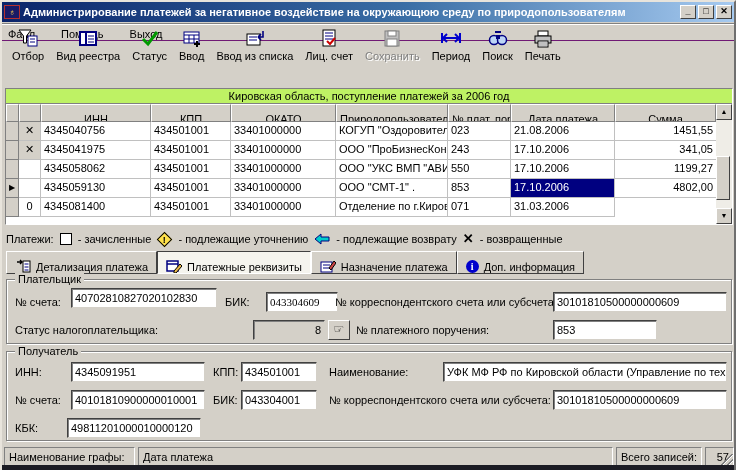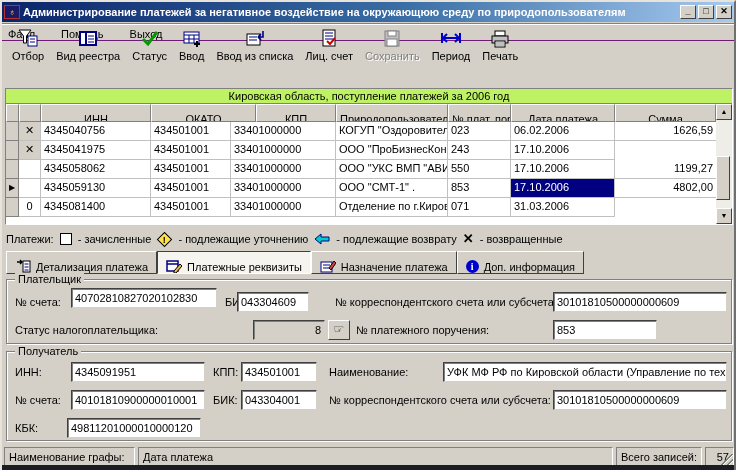--- a/index.html
+++ b/index.html
@@ -188,68 +188,80 @@
             <line x1="4" y1="9" x2="18" y2="9" stroke="#0000cc" stroke-width="2"></line>
             <path d="M7 5 L3 9 L7 13" fill="none" stroke="#0000cc" stroke-width="2"></path>
             <path d="M15 5 L19 9 L15 13" fill="none" stroke="#0000cc" stroke-width="2"></path>
           </svg>
       </span>
       <span class="tlabel">Период</span>
     </div>
     <div class="tbtn">
       <span class="ticon">
         <svg width="20" height="19">
+            <circle cx="6" cy="11" r="4.5" fill="#bcd4f6" stroke="#000080" stroke-width="1.5"></circle>
+            <circle cx="14" cy="11" r="4.5" fill="#bcd4f6" stroke="#000080" stroke-width="1.5"></circle>
+            <rect x="8" y="6" width="4" height="4" fill="#000080"></rect>
+            <line x1="7" y1="3" x2="13" y2="3" stroke="#000080" stroke-width="2"></line>
+          </svg>
+      </span>
+      <span class="tlabel">Поиск</span>
+    </div>
+    <div class="tbtn">
+      <span class="ticon">
+        <svg width="20" height="19">
             <rect x="5" y="2" width="10" height="5" fill="#fff" stroke="#000"></rect>
             <rect x="2" y="7" width="16" height="7" fill="#c0c0c0" stroke="#000"></rect>
             <rect x="5" y="12" width="10" height="6" fill="#fff" stroke="#000"></rect>
             <line x1="6" y1="14" x2="14" y2="14" stroke="#808080"></line>
             <line x1="6" y1="16" x2="14" y2="16" stroke="#808080"></line>
           </svg>
       </span>
       <span class="tlabel">Печать</span>
     </div>
   </div>
 
   <div class="gridpanel">
     <div class="bandbar">Кировская область, поступление платежей за 2006 год</div>
     <div class="gridwrap">
       <div class="gtable">
         <div class="grow ghead">
           <div class="gc c-ind"></div>
           <div class="gc c-mark"></div>
           <div class="gc c-inn">ИНН</div>
+          <div class="gc c-kpp">КПП</div>
           <div class="gc c-okato">ОКАТО</div>
-          <div class="gc c-kpp">КПП</div>
           <div class="gc c-payer">Природопользователь</div>
           <div class="gc c-doc">№ плат. пор.</div>
           <div class="gc c-date">Дата платежа</div>
           <div class="gc c-sum">Сумма</div>
         </div>
 
         <div class="grow">
           <div class="gc c-ind"></div>
           <div class="gc c-mark markgray">✕</div>
           <div class="gc c-inn">4345040756</div>
           <div class="gc c-kpp">434501001</div>
           <div class="gc c-okato">33401000000</div>
           <div class="gc c-payer">КОГУП "Оздоровительный</div>
           <div class="gc c-doc">023</div>
-          <div class="gc c-date">06.02.2006</div>
-          <div class="gc c-sum">1626,59</div>
+          <div class="gc c-date">21.08.2006</div>
+          <div class="gc c-sum">1451,55</div>
         </div>
 
         <div class="grow">
           <div class="gc c-ind"></div>
           <div class="gc c-mark markgray">✕</div>
           <div class="gc c-inn">4345041975</div>
           <div class="gc c-kpp">434501001</div>
           <div class="gc c-okato">33401000000</div>
           <div class="gc c-payer">ООО "ПроБизнесКонсалти</div>
           <div class="gc c-doc">243</div>
           <div class="gc c-date">17.10.2006</div>
+          <div class="gc c-sum">341,05</div>
         </div>
 
         <div class="grow">
           <div class="gc c-ind"></div>
           <div class="gc c-mark"></div>
           <div class="gc c-inn">4345058062</div>
           <div class="gc c-kpp">434501001</div>
           <div class="gc c-okato">33401000000</div>
           <div class="gc c-payer">ООО "УКС ВМП "АВИТЕК"</div>
           <div class="gc c-doc">550</div>
@@ -346,21 +358,21 @@
       <span class="infoicon">i</span>
       <span>Доп. информация</span>
     </div>
   </div>
 
   <div class="group" style="top:277px; height:65px;">
     <span class="group-title">Плательщик</span>
     <span class="flabel" style="left:8px; top:16px;">№ счета:</span>
     <div class="field" style="left:64px; top:8px; width:146px;">40702810827020102830</div>
     <span class="flabel" style="left:218px; top:16px;">БИК:</span>
-    <div class="field" style="left:230px; top:12px; width:72px;">043304609</div>
+    <div class="field" style="left:259px; top:12px; width:72px;font-family:Liberation Serif, serif;">043304609</div>
     <span class="flabel" style="left:328px; top:16px;">№ корреспондентского счета или субсчета:</span>
     <div class="field" style="left:546px; top:12px; width:174px;">30101810500000000609</div>
     <span class="flabel" style="left:8px; top:44px;">Статус налогоплательщика:</span>
     <div class="field gray" style="left:246px; top:40px; width:72px;">8</div>
     <div class="minibtn" style="left:321px; top:40px;">☞</div>
     <span class="flabel" style="left:349px; top:44px;">№ платежного поручения:</span>
     <div class="field" style="left:546px; top:40px; width:104px;">853</div>
   </div>
 
   <div class="group" style="top:349px; height:90px;">

